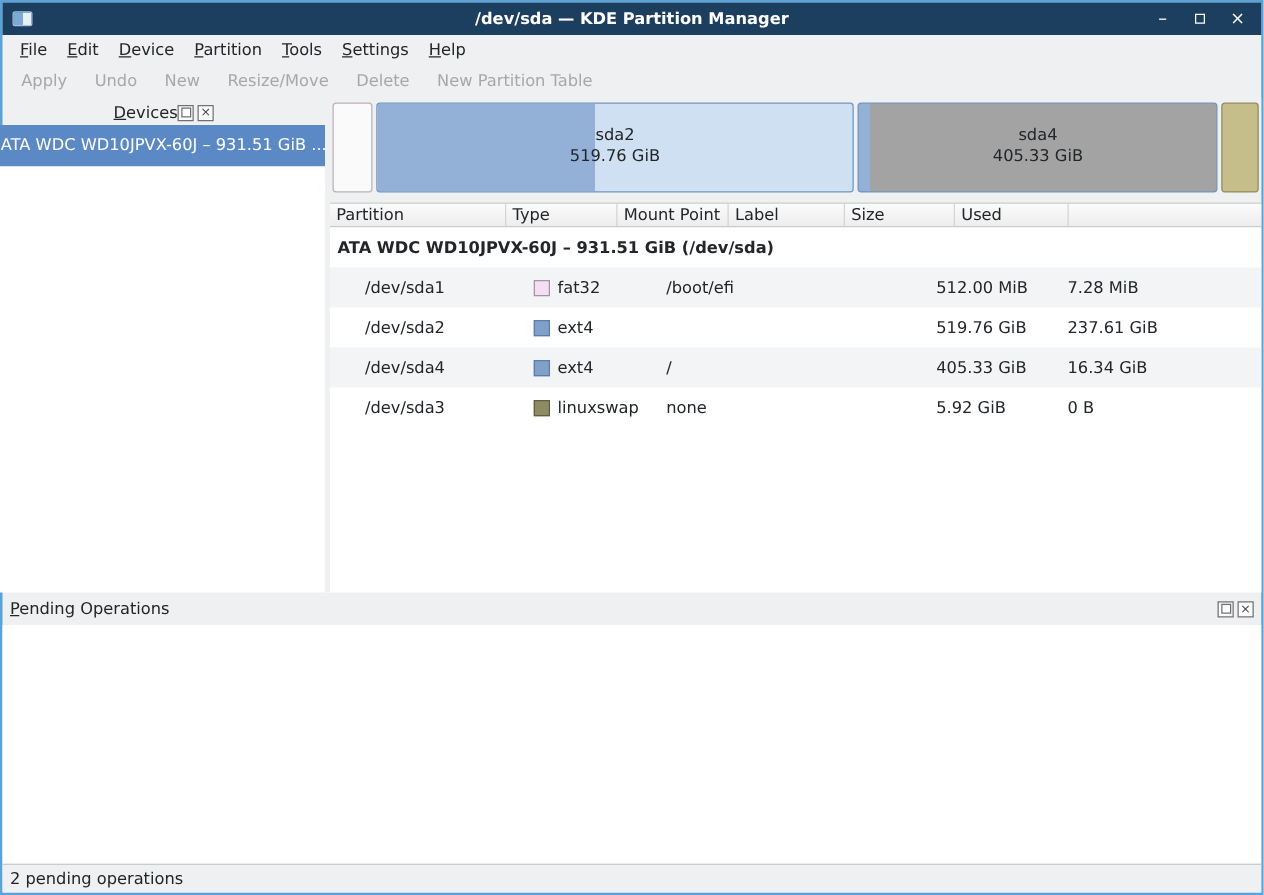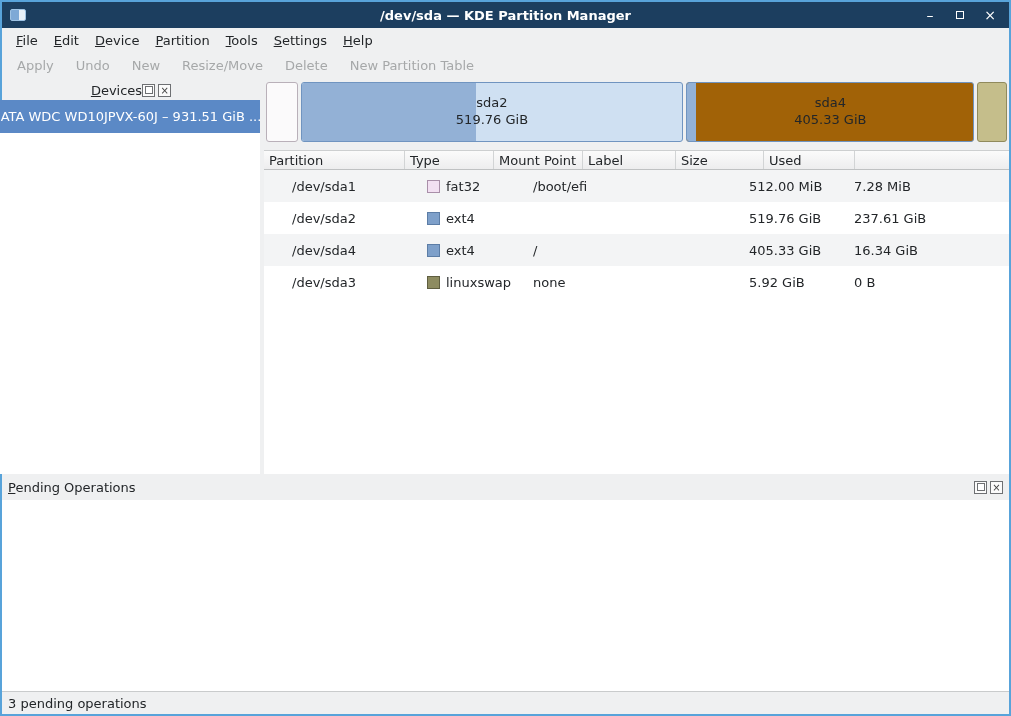--- a/index.html
+++ b/index.html
@@ -46,21 +46,21 @@
   .device-list { flex:1; background:#ffffff; overflow:hidden; }
   .device-item { height:33px; line-height:33px; background:#5b89c6; color:#ffffff; padding:0 6px;
                  white-space:nowrap; overflow:hidden; }
 
   .splitter { width:4px; flex:0 0 4px; background:#eff0f1; }
 
   .right-pane { flex:1 1 auto; display:flex; flex-direction:column; min-width:0; background:#eff0f1; }
 
   
   .partbar-wrap { padding:4px 2px 8px 2px; flex:0 0 auto; }
-  .partbar { display:flex; height:60px; gap:3px; }
+  .partbar { display:flex; height:72px; gap:3px; }
   .segment { position:relative; border:1px solid #999; border-radius:3px; overflow:hidden;
              display:flex; flex-direction:column; align-items:center; justify-content:center;
              text-align:center; line-height:1.3; flex-basis:0; }
   .used-overlay { position:absolute; left:0; top:0; bottom:0; width:0; }
   .seg-label { position:relative; z-index:1; }
 
   
   .tree-header { display:flex; height:20px; flex:0 0 auto; background:linear-gradient(#fbfbfb,#ededee);
                  border-top:1px solid #cdcfd0; border-bottom:1px solid #bfc1c2; }
   .th { display:flex; align-items:center; padding:0 5px; border-right:1px solid #d2d4d5;
@@ -149,21 +149,21 @@
       <div class="partbar-wrap">
         <div class="partbar">
           <div class="segment" style="flex-grow: 30; background: rgb(251, 250, 251); border-color: rgb(185, 176, 185);">
             <div class="used-overlay"></div>
           </div>
           <div class="segment" style="flex-grow: 386; background: rgb(207, 224, 242); border-color: rgb(112, 148, 192);">
             <div class="used-overlay" style="width: 45.7%; background: rgb(147, 177, 214);"></div>
             <div class="seg-label">sda2</div>
             <div class="seg-label">519.76 GiB</div>
           </div>
-          <div class="segment" style="flex-grow: 290; background: #a16207; border-color: rgb(112, 148, 192);">
+          <div class="segment" style="flex-grow: 290; background: #a3a3a3; border-color: rgb(112, 148, 192);">
             <div class="used-overlay" style="width: 3.1%; background: rgb(147, 177, 214);"></div>
             <div class="seg-label">sda4</div>
             <div class="seg-label">405.33 GiB</div>
           </div>
           <div class="segment" style="flex-grow: 28; background: rgb(197, 190, 139); border-color: rgb(144, 138, 92);">
             <div class="used-overlay"></div>
           </div>
         </div>
       </div>
 
@@ -172,20 +172,21 @@
         <div class="th col-type">Type</div>
         <div class="th col-mount">Mount Point</div>
         <div class="th col-label">Label</div>
         <div class="th col-size">Size</div>
         <div class="th col-used">Used</div>
         <div class="th th-filler"></div>
       </div>
 
       <div class="tree-body">
 
+        <div class="device-title-row">ATA WDC WD10JPVX-60J – 931.51 GiB (/dev/sda)</div>
 
         <div class="trow alt">
           <div class="cell indent col-partition">/dev/sda1</div>
           <div class="cell col-type">
             <span class="fs-swatch" style="background: rgb(242, 224, 242); border-color: rgb(169, 143, 169);"></span>
             <span>fat32</span>
           </div>
           <div class="cell col-mount">/boot/efi</div>
           <div class="cell col-label"></div>
           <div class="cell col-size">512.00 MiB</div>
@@ -237,16 +238,16 @@
       <span class="dock-title">Pending Operations</span>
       <span class="dock-btns" style="margin-left:auto;">
         <span class="dock-btn float"></span>
         <span class="dock-btn close">×</span>
       </span>
     </div>
     <div class="pending-content"></div>
   </div>
 
   <div class="statusbar">
-    <span>3 pending operations</span>
+    <span>2 pending operations</span>
   </div>
 
 </div>
 
 </body></html>

